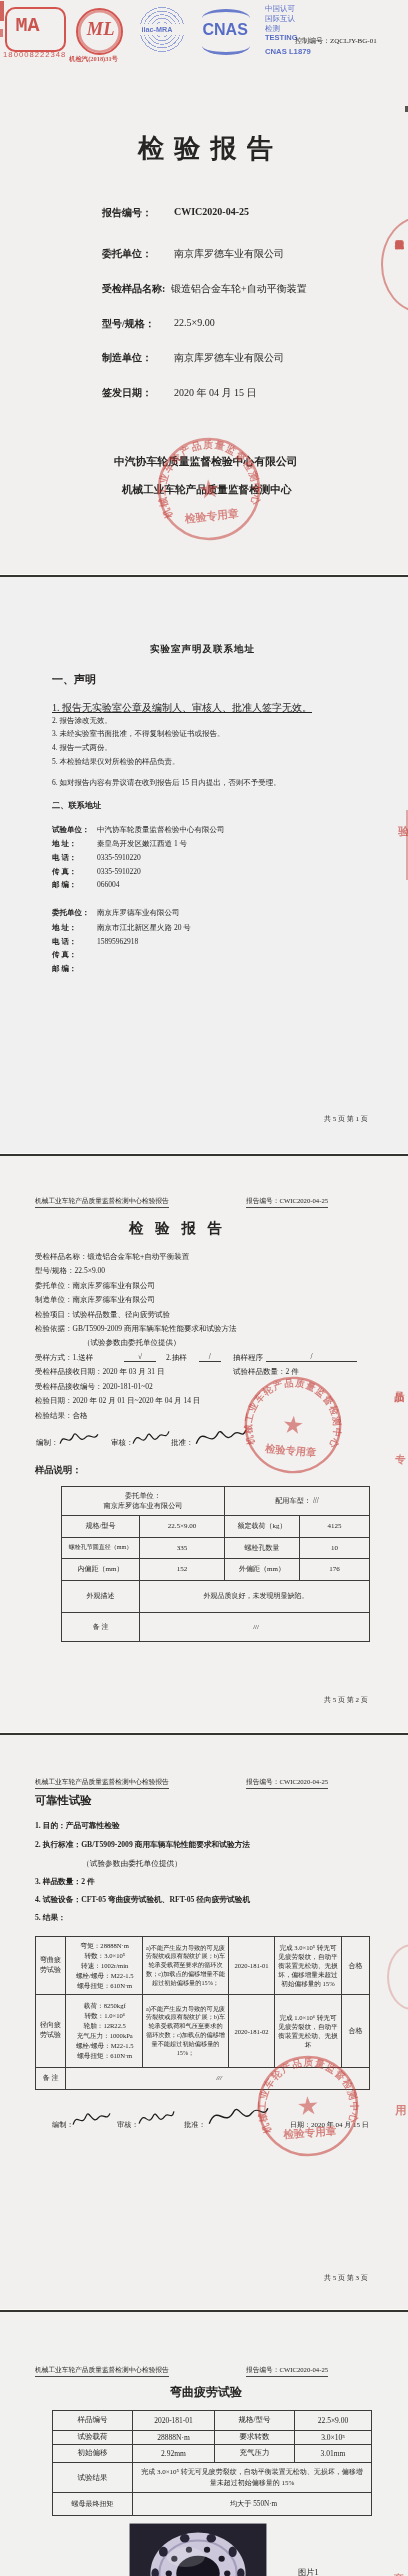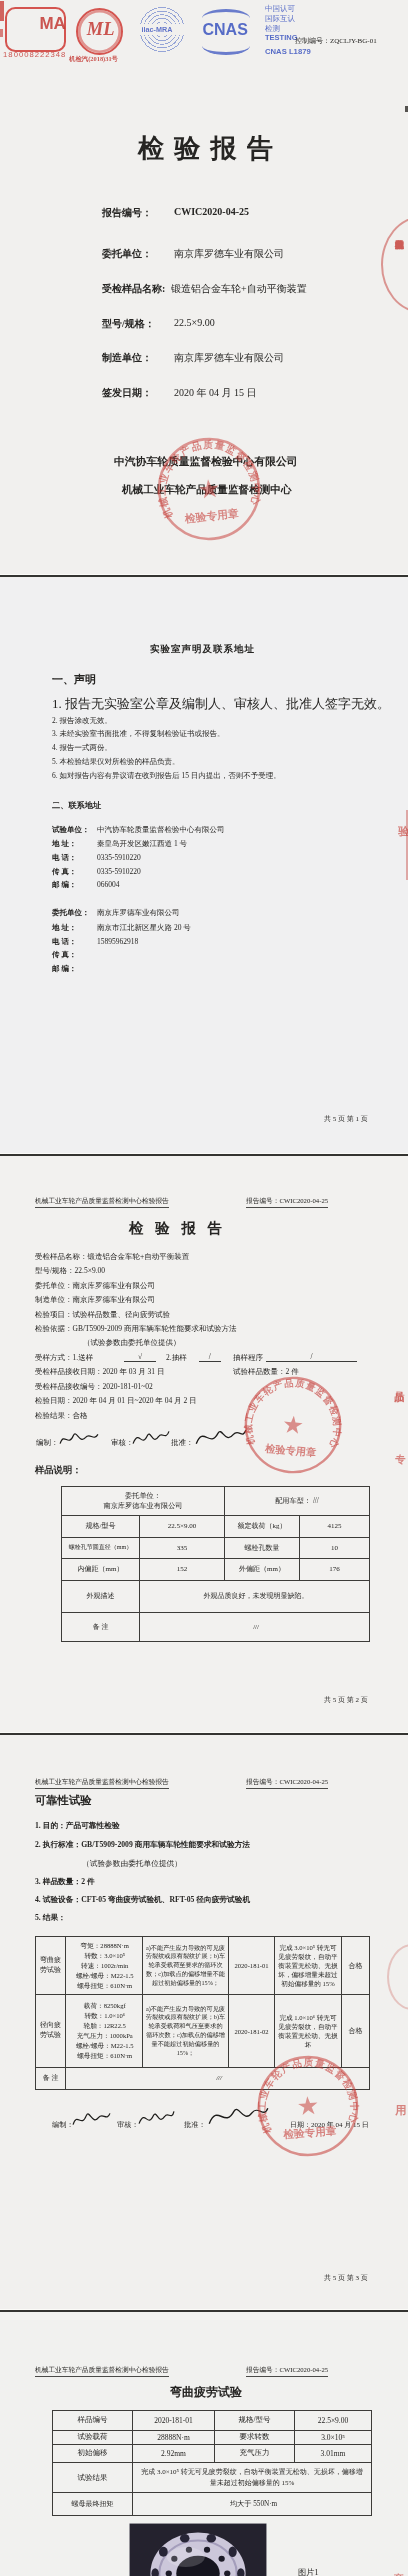--- a/index.html
+++ b/index.html
@@ -31,21 +31,21 @@
 
 <div class="doc">
 
   <div class="pg" style="top:0;height:575px;background:#f1f0ee;">
 
     <div style="position:absolute;left:0;top:1px;width:3.6px;height:19.6px;background:rgba(198,52,46,.75);"></div>
     <div style="position:absolute;left:0;top:29px;width:2.6px;height:8.2px;background:rgba(198,52,46,.6);"></div>
     <div style="position:absolute;left:405px;top:106px;width:3.1px;height:5.7px;background:#55534f;"></div>
 
     <div style="position:absolute;left:5.2px;top:7.2px;width:57px;height:41px;border:2.6px solid rgba(207,56,50,.85);border-radius:10.3px;">
-      <div class="t red b" style="left:8.2px;top:5.2px;font-size:17px;font-family:Liberation Sans, sans-serif;opacity:.85;margin-left:24px;">MA</div>
+      <div class="t red b" style="left:8.2px;top:5.2px;font-size:20px;font-family:Liberation Mono, monospace;opacity:.85;">MA</div>
     </div>
     <div class="t red" style="left:3.1px;top:50px;font-size:7.7px;letter-spacing:1px;opacity:.85;font-family:'Liberation Sans',sans-serif;">180008222348</div>
 
     <div style="position:absolute;left:76px;top:8.2px;width:43px;height:43px;border:2.1px solid rgba(207,56,50,.85);border-radius:50%;box-shadow:inset 0 0 0 1.5px rgba(207,56,50,0),inset 0 0 0 2.6px rgba(207,56,50,.5);">
       <div class="t red b" style="left:8.8px;top:9.3px;font-size:18.5px;font-style:italic;opacity:.85;text-align:right;">ML</div>
     </div>
     <div class="t red b" style="left:69px;top:55px;font-size:6.4px;opacity:.85;">机检汽(2018)31号</div>
 
     <div style="position:absolute;left:139px;top:6.2px;width:46px;height:47px;border-radius:50%;background:repeating-radial-gradient(circle at 50% 50%, rgba(74,102,196,.55) 0 0.8px, transparent 0.8px 3.6px);">
       <div style="position:absolute;left:-2.1px;top:17.5px;width:50px;height:11.3px;background:#f1f0ee;"></div>
@@ -96,26 +96,26 @@
     </svg>
 
     <div class="arcfrag" style="left:381px;top:216px;width:77px;height:93px;"></div>
     <div class="edgechar" style="left:394px;top:233px;font-size:8.8px;opacity:.8;">机械工业车轮产品质量监督检测中心</div>
   </div>
   <div class="pbreak" style="top:575px;"></div>
 
   <div class="pg" style="top:578px;height:575px;background:#f0f0f1;">
     <div class="t b" style="left:150px;top:65px;font-size:9.5px;letter-spacing:1px;">实验室声明及联系地址</div>
     <div class="t b" style="left:52px;top:94px;font-size:11px;">一、声明</div>
-    <div class="t" style="left:52px;top:117px;font-size:13px;">1. 报告无实验室公章及编制人、审核人、批准人签字无效。</div>
+    <div class="t" style="left:52px;top:123px;font-size:10px;text-decoration:underline;">1. 报告无实验室公章及编制人、审核人、批准人签字无效。</div>
     <div class="t" style="left:52px;top:138px;font-size:7.5px;">2. 报告涂改无效。</div>
     <div class="t" style="left:52px;top:151px;font-size:7.5px;">3. 未经实验室书面批准，不得复制检验证书或报告。</div>
     <div class="t" style="left:52px;top:165px;font-size:7.5px;">4. 报告一式两份。</div>
     <div class="t" style="left:52px;top:179px;font-size:7.5px;">5. 本检验结果仅对所检验的样品负责。</div>
-    <div class="t" style="left:52px;top:193px;font-size:7.5px;">6. 如对报告内容有异议请在收到报告后 15 日内提出，否则不予受理。</div>
+    <div class="t" style="left:52px;top:200px;font-size:7.5px;">6. 如对报告内容有异议请在收到报告后 15 日内提出，否则不予受理。</div>
     <div class="t b" style="left:52px;top:222px;font-size:8.2px;">二、联系地址</div>
 
     <div class="t b" style="left:52px;top:247px;font-size:7.5px;">试验单位：</div>
     <div class="t" style="left:97px;top:247px;font-size:7.5px;">中汽协车轮质量监督检验中心有限公司</div>
     <div class="t b" style="left:52px;top:261px;font-size:7.5px;">地  址：</div>
     <div class="t" style="left:97px;top:261px;font-size:7.5px;">秦皇岛开发区嫩江西道 1 号</div>
     <div class="t b" style="left:52px;top:275px;font-size:7.5px;">电  话：</div>
     <div class="t" style="left:97px;top:275px;font-size:7.5px;">0335-5910220</div>
     <div class="t b" style="left:52px;top:289px;font-size:7.5px;">传  真：</div>
     <div class="t" style="left:97px;top:289px;font-size:7.5px;">0335-5910220</div>
@@ -155,21 +155,21 @@
     <div class="t" style="left:35px;top:197px;font-size:7.5px;">受样方式：1.送样</div>
     <div class="blank" style="left:124px;top:196px;width:32px;">√</div>
     <div class="t" style="left:166px;top:197px;font-size:7.5px;">2.抽样</div>
     <div class="blank" style="left:199px;top:196px;width:21.6px;">/</div>
     <div class="t" style="left:233px;top:197px;font-size:7.5px;">抽样程序</div>
     <div class="blank" style="left:266px;top:196px;width:91px;">/</div>
 
     <div class="t" style="left:35px;top:211px;font-size:7.5px;">受检样品接收日期：2020 年 03 月 31 日</div>
     <div class="t" style="left:233px;top:211px;font-size:7.5px;">试验样品数量：2 件</div>
     <div class="t" style="left:35px;top:226px;font-size:7.5px;">受检样品接收编号：2020-181-01~02</div>
-    <div class="t" style="left:35px;top:240px;font-size:7.5px;">检验日期：2020 年 04 月 01 日~2020 年 04 月 2 日</div>
+    <div class="t" style="left:35px;top:240px;font-size:7.5px;">检验日期：2020 年 02 月 01 日~2020 年 04 月 14 日</div>
     <div class="t" style="left:35px;top:255px;font-size:7.5px;">检验结果：合格</div>
 
     <div class="t" style="left:36px;top:282px;font-size:7.5px;">编制：</div>
     <svg class="sig" style="left:56px;top:271px;" width="45" height="24" viewBox="0 0 88 46">
         <path d="M8,32 C16,8 24,40 34,16 C40,4 46,34 58,20 C66,10 74,28 82,14" stroke="#1d1c1a" fill="none" stroke-width="2.4"></path>
       </svg>
     <div class="t" style="left:111px;top:282px;font-size:7.5px;">审核：</div>
     <svg class="sig" style="left:130px;top:269px;" width="41" height="27" viewBox="0 0 80 52">
         <path d="M6,36 C18,6 22,46 34,20 C40,8 44,40 56,22 C62,12 70,30 76,12" stroke="#1d1c1a" fill="none" stroke-width="2.4"></path>
       </svg>

